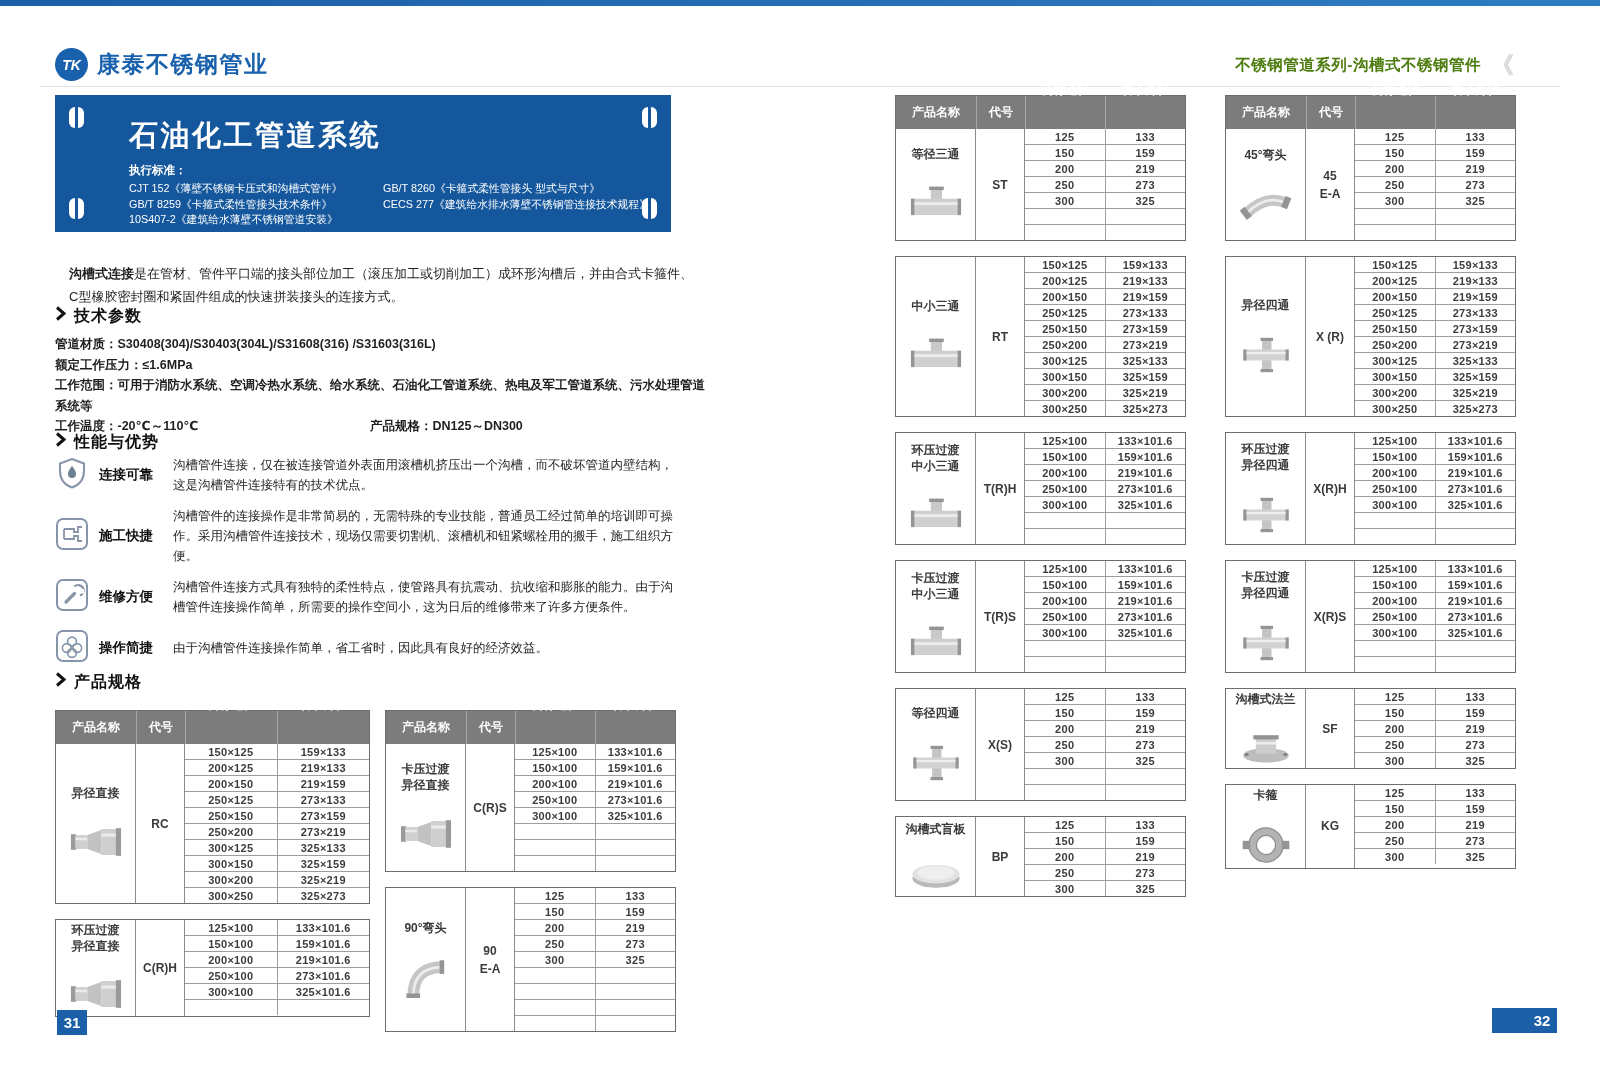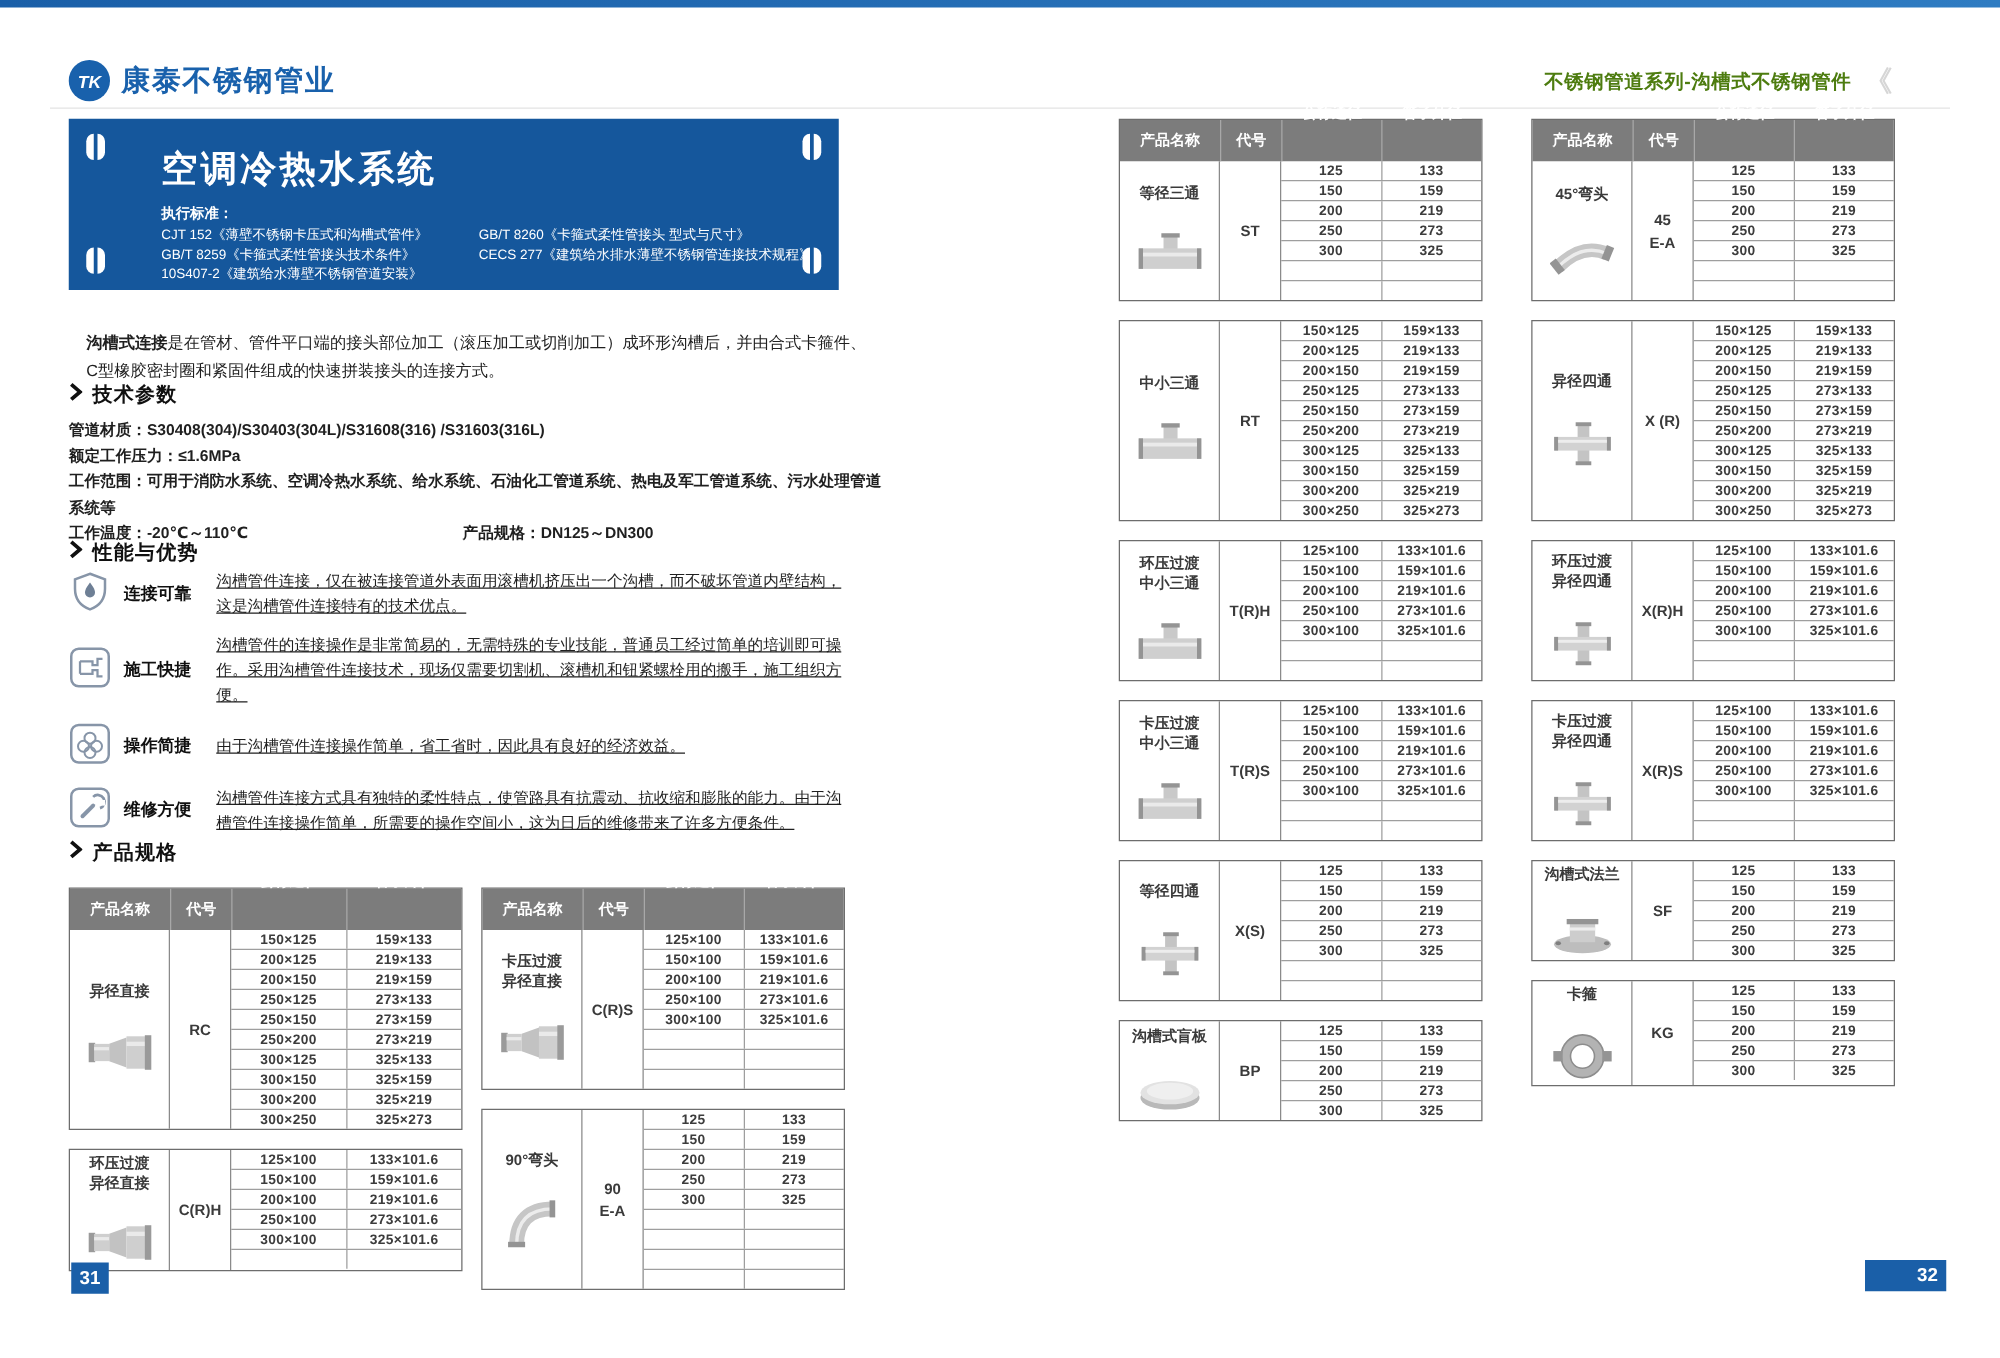--- a/index.html
+++ b/index.html
@@ -43,21 +43,21 @@
   .tech{position:absolute;left:55px;top:334px;width:650px;font-size:12.5px;line-height:20.5px;
         color:#1f1f1f;font-weight:600;}
   .tech-row{position:relative;}
   .tech-spec{position:absolute;left:315px;top:0;}
 
   
   .features{position:absolute;left:55px;top:455px;width:626px;}
   .feat{display:flex;align-items:center;margin-bottom:11px;min-height:40px;}
   .feat-icon{flex:0 0 44px;}
   .feat-label{flex:0 0 74px;font-size:13.5px;font-weight:800;color:#101010;}
-  .feat-text{flex:1;font-size:12.5px;line-height:20px;color:#1f1f1f;font-weight:500;text-decoration:underline;}
+  .feat-text{flex:1;font-size:12.5px;line-height:20px;color:#1f1f1f;font-weight:500;}
 
   
   .spec-col{position:absolute;}
   #colA{left:55px;top:710px;width:315px;}
   #colB{left:385px;top:710px;width:291px;}
   #colC{left:895px;top:95px;width:291px;}
   #colD{left:1225px;top:95px;width:291px;}
   .spec-table{border:1px solid #6d6d6d;margin-bottom:15px;background:#fff;}
   .t-head{display:flex;background:#7c7c7c;color:#fff;height:33px;text-align:center;}
   .th{display:flex;flex-direction:column;justify-content:center;font-weight:bold;font-size:12px;
@@ -111,21 +111,21 @@
         <i class="r"></i>
       </span>
     <span class="cap bl">
         <i class="l"></i>
         <i class="r"></i>
       </span>
     <span class="cap br">
         <i class="l"></i>
         <i class="r"></i>
       </span>
-    <div class="banner-title">空调冷热水系统</div>
+    <div class="banner-title">石油化工管道系统</div>
     <div class="banner-std-label">执行标准：</div>
     <div class="banner-cols">
       <div class="banner-col c1">
         <div>CJT 152《薄壁不锈钢卡压式和沟槽式管件》</div>
         <div>GB/T 8259《卡箍式柔性管接头技术条件》</div>
         <div>10S407-2《建筑给水薄壁不锈钢管道安装》</div>
       </div>
       <div class="banner-col">
         <div>GB/T 8260《卡箍式柔性管接头 型式与尺寸》</div>
         <div>CECS 277《建筑给水排水薄壁不锈钢管连接技术规程》</div>
@@ -177,41 +177,41 @@
             <line x1="9" y1="12" x2="9" y2="22" stroke="#8795a8" stroke-width="1.8"></line>
           </svg>
       </span>
       <span class="feat-label">施工快捷</span>
       <span class="feat-text">沟槽管件的连接操作是非常简易的，无需特殊的专业技能，普通员工经过简单的培训即可操作。采用沟槽管件连接技术，现场仅需要切割机、滚槽机和钮紧螺栓用的搬手，施工组织方便。</span>
     </div>
     <div class="feat">
       <span class="feat-icon">
         <svg width="34" height="34" viewBox="0 0 34 34">
             <rect x="2" y="2" width="30" height="30" rx="6" fill="none" stroke="#8795a8" stroke-width="2"></rect>
+            <line x1="11" y1="24" x2="19.5" y2="15.5" stroke="#8795a8" stroke-width="3.2" stroke-linecap="round"></line>
+            <path d="M19.5 8.5 a5.4 5.4 0 1 1 5.5 9" fill="none" stroke="#8795a8" stroke-width="2.2"></path>
+            <rect x="23" y="11" width="6" height="4.5" fill="#fff"></rect>
+          </svg>
+      </span>
+      <span class="feat-label">维修方便</span>
+      <span class="feat-text">沟槽管件连接方式具有独特的柔性特点，使管路具有抗震动、抗收缩和膨胀的能力。由于沟槽管件连接操作简单，所需要的操作空间小，这为日后的维修带来了许多方便条件。</span>
+    </div>
+    <div class="feat">
+      <span class="feat-icon">
+        <svg width="34" height="34" viewBox="0 0 34 34">
+            <rect x="2" y="2" width="30" height="30" rx="6" fill="none" stroke="#8795a8" stroke-width="2"></rect>
             <circle cx="17" cy="12.5" r="4.4" fill="none" stroke="#8795a8" stroke-width="1.6"></circle>
             <circle cx="11.8" cy="19" r="4.4" fill="none" stroke="#8795a8" stroke-width="1.6"></circle>
             <circle cx="22.2" cy="19" r="4.4" fill="none" stroke="#8795a8" stroke-width="1.6"></circle>
             <circle cx="17" cy="24" r="4.4" fill="none" stroke="#8795a8" stroke-width="1.6"></circle>
           </svg>
       </span>
       <span class="feat-label">操作简捷</span>
       <span class="feat-text">由于沟槽管件连接操作简单，省工省时，因此具有良好的经济效益。</span>
     </div>
-    <div class="feat">
-      <span class="feat-icon">
-        <svg width="34" height="34" viewBox="0 0 34 34">
-            <rect x="2" y="2" width="30" height="30" rx="6" fill="none" stroke="#8795a8" stroke-width="2"></rect>
-            <line x1="11" y1="24" x2="19.5" y2="15.5" stroke="#8795a8" stroke-width="3.2" stroke-linecap="round"></line>
-            <path d="M19.5 8.5 a5.4 5.4 0 1 1 5.5 9" fill="none" stroke="#8795a8" stroke-width="2.2"></path>
-            <rect x="23" y="11" width="6" height="4.5" fill="#fff"></rect>
-          </svg>
-      </span>
-      <span class="feat-label">维修方便</span>
-      <span class="feat-text">沟槽管件连接方式具有独特的柔性特点，使管路具有抗震动、抗收缩和膨胀的能力。由于沟槽管件连接操作简单，所需要的操作空间小，这为日后的维修带来了许多方便条件。</span>
-    </div>
   </div>
 
   <div class="sec-h sec-spec">
     <svg width="11" height="15" viewBox="0 0 11 15">
         <path d="M2 1.5 L9 7.5 L2 13.5" fill="none" stroke="#101010" stroke-width="3"></path>
       </svg>
     <span>产品规格</span>
   </div>
 
   <div id="colA" class="spec-col">

